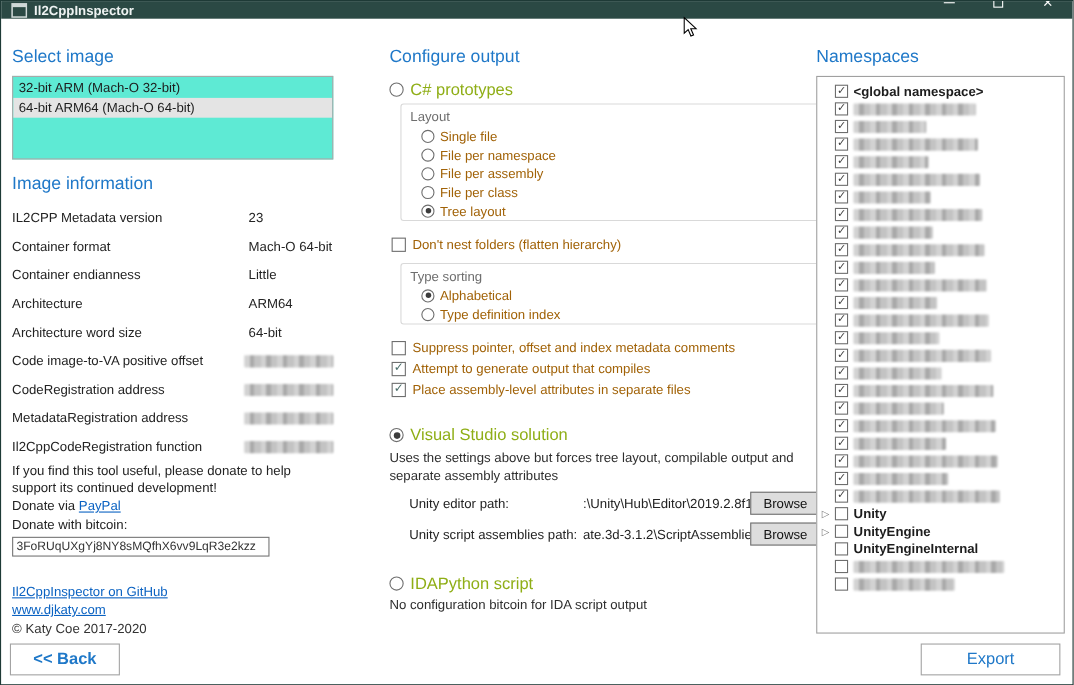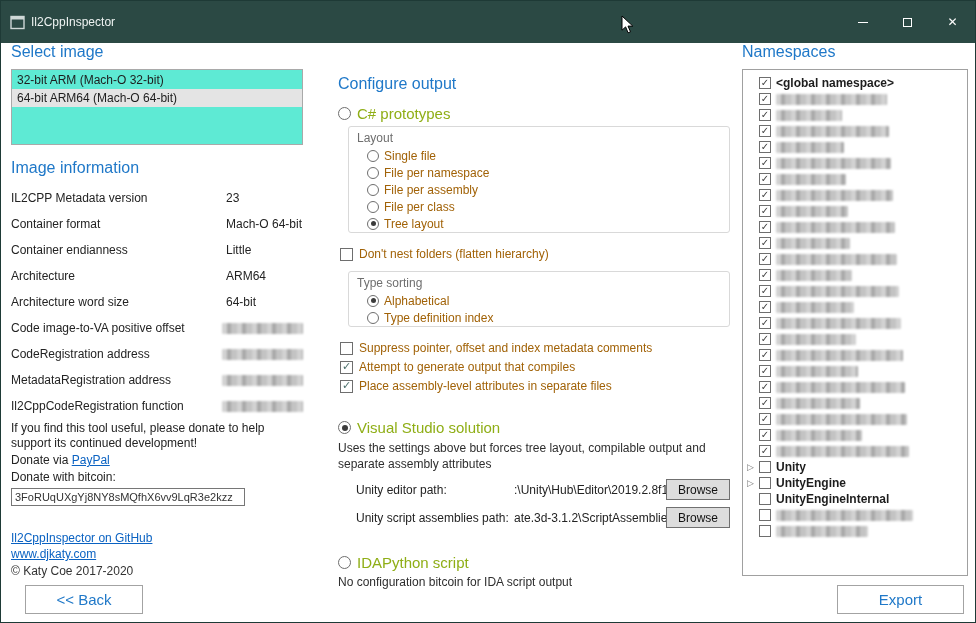--- a/index.html
+++ b/index.html
@@ -4,32 +4,32 @@
 <style>
   * { box-sizing: border-box; margin: 0; padding: 0; }
   html,body { background:#555; }
   body { font-family:"Liberation Sans","DejaVu Sans",sans-serif; }
   .window{
     position:relative; width:976px; height:623px; background:#fff;
     border:1px solid #1e3a36; overflow:hidden;
     font-size:12px; color:#2f2f2f;
   }
   
-  .titlebar{height:42px; background:var(--titlebar); display:flex; align-items:center; color:#fff;}
+  .titlebar{height:16px; background:var(--titlebar); display:flex; align-items:flex-end; color:#fff;font-weight:bold;}
   .app-icon{margin:0 6px 0 9px; display:flex; align-items:center;}
   .title{font-size:12px; color:#eef3f2;}
   .win-controls{margin-left:auto; display:flex; height:30px;}
   .wc{width:45px; height:30px; display:flex; align-items:center; justify-content:center; color:#fff;}
   .glyph-min{width:10px; height:1px; background:#fff; display:block;}
   .glyph-max{width:9px; height:9px; border:1px solid #fff; display:block;}
   .wc.close{font-size:12px;}
   
   .col{position:absolute; top:36px;}
   .col-left{left:10px; width:292px;}
-  .col-mid{left:337px; width:392px;margin-top:32px;}
+  .col-mid{left:353px; width:392px;}
   .col-right{left:741px; width:226px;}
   h2.heading{font-size:16px; font-weight:normal; color:var(--accent); margin:6px 0 2px;}
   
   .listbox{margin-top:8px; height:76px; border:1px solid #a9a9a9; background:#5eead4; padding-top:1px; overflow:hidden;}
   .lb-item{height:18px; line-height:18px; padding-left:5px; color:#1d1d1d;}
   .lb-item.sel{background:#e4e4e4;}
   .info-table{margin-top:8px;}
   .info-row{display:flex; align-items:center; height:26px;}
   .info-label{width:215px; color:#232323;}
   .info-value{color:#232323;}
@@ -40,21 +40,21 @@
   .donate{margin-top:2px; line-height:15px; color:#232323;}
   .link{color:var(--link); text-decoration:underline; cursor:pointer;}
   .btc-input{display:block; margin-top:3px; width:234px; height:18px; border:1px solid #767676;
     font-family:"Liberation Sans","DejaVu Sans",sans-serif; font-size:11px; color:#333; padding:0 3px;}
   .links-block{margin-top:24px; line-height:16px;}
   .copyright{color:#333; margin-top:1px;}
   
   .big-btn{position:absolute; bottom:8px; height:29px; background:#fff; border:1px solid #a3a3a3;
     color:var(--accent); font-size:15px; display:flex; align-items:center; justify-content:center;
     font-family:inherit; cursor:pointer;}
-  .btn-back{left:24px; width:118px;}
+  .btn-back{left:8px; width:100px;font-weight:bold;}
   .btn-export{right:11px; width:127px;}
   
   .opt-header{display:flex; align-items:center; gap:6px; margin-top:12px;}
   .opt-header .opt-title{font-size:15px; color:var(--green);}
   .radio{width:13px; height:13px; border:1px solid #6e6e6e; border-radius:50%; background:#fff;
     display:inline-flex; align-items:center; justify-content:center; flex:0 0 auto;}
   .radio.sel::after{content:''; width:6px; height:6px; border-radius:50%; background:#3c3c3c;}
   .cb{width:13px; height:13px; border:1px solid #6e6e6e; background:#fff; display:inline-flex;
     align-items:center; justify-content:center; flex:0 0 auto; position:relative;}
   .cb.checked::after{content:'✓'; font-size:11px; line-height:1; color:#4a6e6a; margin-top:-1px;}

